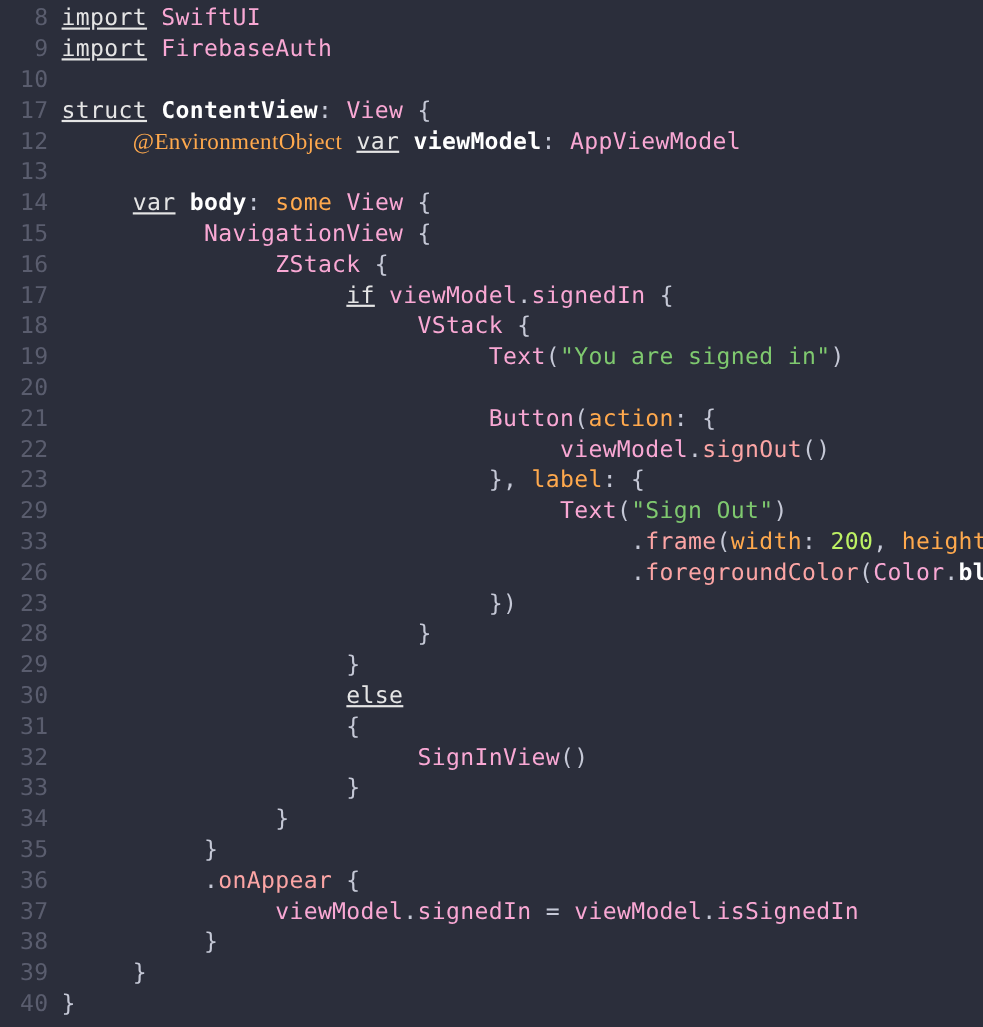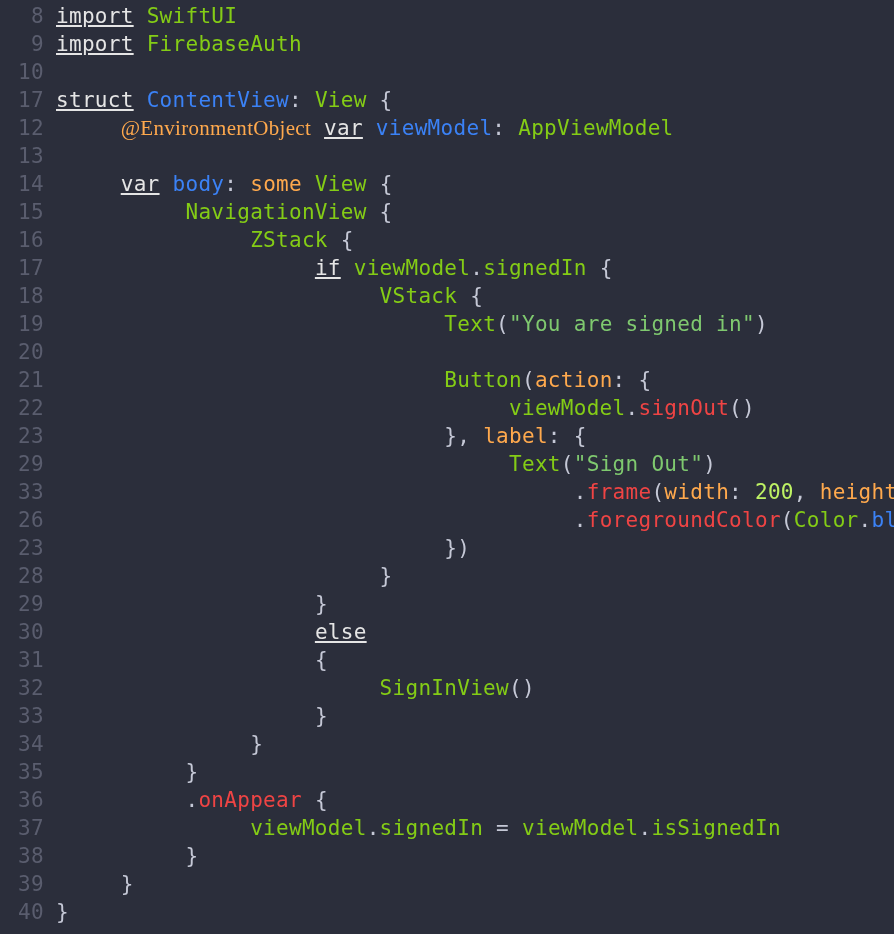--- a/index.html
+++ b/index.html
@@ -33,24 +33,24 @@
       height: 28px;
     }
     .code {
       flex: 1;
       white-space: pre;
     }
     .code div {
       height: 28px;
     }
     .kw { color: #e5e5e5; text-decoration: underline; }
-    .type { color: #84cc16; text-align: right; }
-    .prop { color: #3b82f6; }
+    .type { color: #f9a8d4; text-align: right; }
+    .prop { color: #ffffff; font-weight: bold; }
     .some { color: #ffa94d; }
-    .func { color: #ef4444; text-align: center; }
+    .func { color: #fca5a5; text-align: center; }
     .str { color: #7fc96f; }
     .num { color: #bef264; text-align: right; }
     .param { color: #ffa94d; }
     .punct { color: #c5c8d6; }
     .attr { color: #ffa94d; font-family: Liberation Serif, serif; }
   </style>
 </head>
 <body>
 
 <div class="editor">

